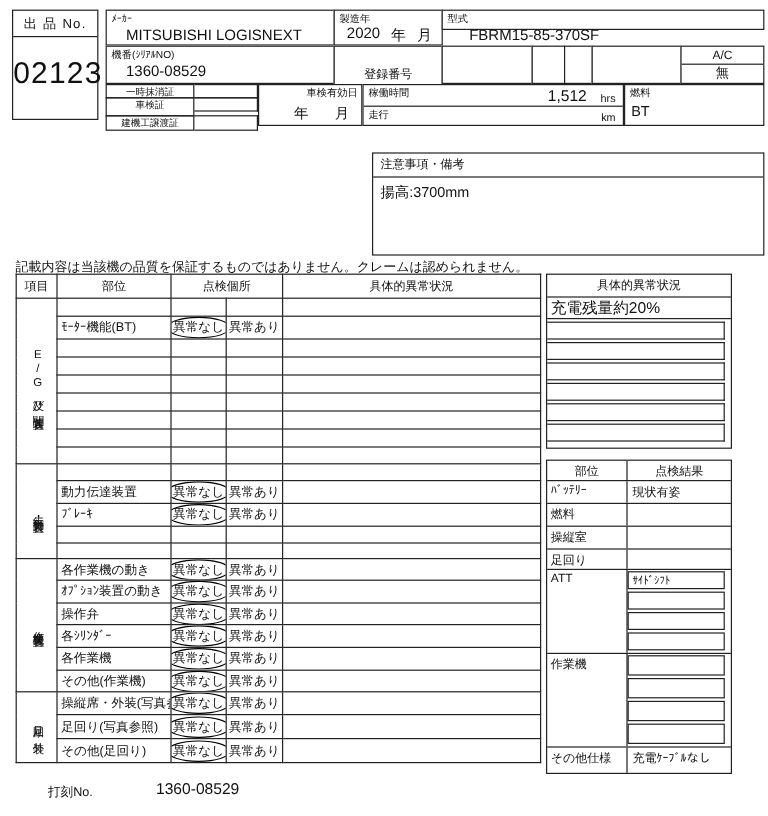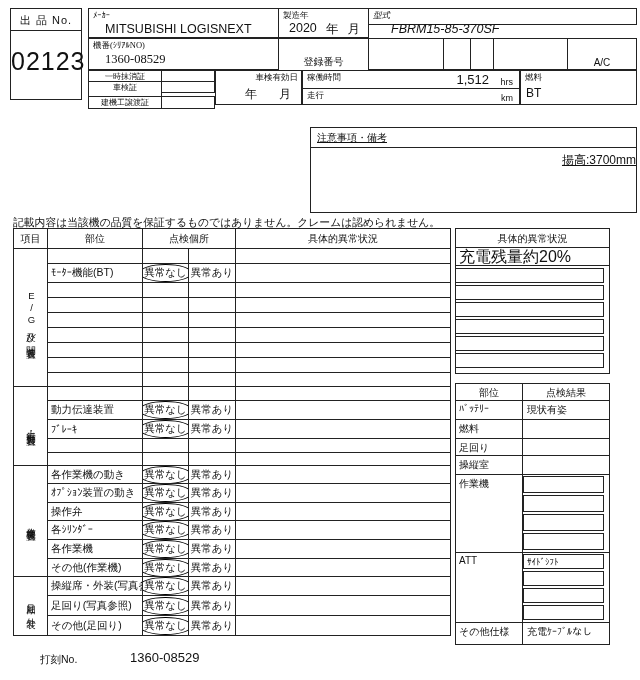--- a/index.html
+++ b/index.html
@@ -17,57 +17,57 @@
   
   .lot-box { position:absolute; left:10px; top:8px; width:72px; height:92px; border:1px solid #222; }
   .lot-label { height:22px; border-bottom:1px solid #222; text-align:center; font-size:11px; line-height:22px; letter-spacing:1px; }
   .lot-number { text-align:center; font-size:25px; letter-spacing:1px; margin-top:16px; }
 
   
   .maker-val,.serial-val { padding:1px 0 0 16px; }
   .mfg-val { display:flex; justify-content:space-between; padding:0 8px 0 10px; font-size:12.5px; }
   .model-val { padding:1px 0 0 22px; }
   .reg-cell { display:flex; align-items:center; justify-content:center; font-size:10px; }
-  .ac-top { height:15px; border-bottom:1px solid #222; text-align:center; font-size:10px; line-height:15px;margin-top:16px; }
+  .ac-top { height:15px; border-bottom:1px solid #222; text-align:center; font-size:10px; line-height:15px; }
   .ac-bot { text-align:center; font-size:11px; line-height:15px; }
   .cert-row { position:absolute; display:flex; }
   .cert-lab { width:74px; border:1px solid #222; font-size:8px; text-align:center; overflow:hidden; white-space:nowrap; }
   .cert-empty { width:53px; border:1px solid #222; border-left:none; }
   .shaken-val { display:flex; justify-content:flex-end; gap:22px; padding:3px 10px 0 0; font-size:12px; }
   .hrow { position:relative; height:17px; }
   .hrow + .hrow { border-top:1px solid #222; height:16px; }
   .hrow .lbl { position:absolute; left:0; top:0; }
   .big-num { position:absolute; right:30px; top:1px; font-size:13px; }
   .unit { position:absolute; right:6px; bottom:1px; font-size:9px; }
   .fuel-val { padding:3px 0 0 5px; font-size:12px; }
 
   .meter-note { position:absolute; left:0; right:0; top:109px; text-align:center; font-size:10.8px; white-space:nowrap; }
 
-  .remarks { position:absolute; left:310px; top:127px; width:327px; height:86px; border:1px solid #222;text-decoration:underline; }
+  .remarks { position:absolute; left:310px; top:127px; width:327px; height:86px; border:1px solid #222; }
   .remarks-title { height:20px; border-bottom:1px solid #222; font-size:10px; line-height:20px; padding-left:6px; }
-  .remarks-content { font-size:12px; padding:4px 0 0 6px;text-align:right; }
+  .remarks-content { font-size:12px; padding:4px 0 0 6px; }
 
   .disclaimer { position:absolute; left:13px; top:216px; font-size:10.8px; white-space:nowrap; }
 
   
   #main-table { position:absolute; left:13px; top:228px; width:437px; border-collapse:collapse; table-layout:fixed; }
   #main-table td { border:1px solid #222; font-size:10.5px; overflow:hidden; white-space:nowrap; }
   #main-table td.hd { text-align:center; font-size:10px; height:20px; }
   .vtext { writing-mode:vertical-rl; text-orientation:upright; font-size:9.5px; letter-spacing:1px; display:inline-block; }
   td.vert { text-align:center; vertical-align:middle; }
   td.part { padding-left:3px; }
   td.part.small { font-size:8.5px; }
   td.chk { text-align:center; font-size:10px; }
   .circ { position:relative; display:inline-block; }
   .circ::after { content:""; position:absolute; left:-5px; right:-5px; top:-2px; bottom:-2px; border:1.4px solid #000; border-radius:50%; }
 
   
   #abn { position:absolute; left:455px; top:228px; width:155px; height:146px; border:1px solid #222; }
   #abn .h { height:19px; border-bottom:1px solid #222; text-align:center; font-size:10px; line-height:19px; }
-  #abn .r0 { height:18px; border-bottom:1px solid #222; font-size:16px; line-height:17px; padding-left:3px; }
+  #abn .r0 { height:18px; border-bottom:1px solid #222; font-size:13px; line-height:17px; padding-left:3px; }
   #abn .rb { height:15px; border:1px solid #222; border-left:none; margin:2px 5px 0 0; }
 
   
   #res { position:absolute; left:455px; top:383px; width:155px; border:1px solid #222; }
   .rt-row { display:flex; border-bottom:1px solid #222; height:19px; }
   .rt-row.h17 { height:17px; }
   .rt-row.h21 { height:21px; border-bottom:none; }
   .rt-part { width:67px; border-right:1px solid #222; font-size:10px; padding:2px 0 0 3px; white-space:nowrap; overflow:hidden; }
   .rt-val { flex:1; font-size:10px; padding:2px 0 0 4px; white-space:nowrap; overflow:hidden; }
   .rt-head .rt-part,.rt-head .rt-val { text-align:center; font-size:10px; padding:2px 0 0 0; }
@@ -94,26 +94,26 @@
     <div class="val maker-val">MITSUBISHI LOGISNEXT</div>
   </div>
   <div class="cell" style="left:278px;top:8px;width:91px;height:30px;">
     <span class="lbl">製造年</span>
     <div class="mfg-val">
       <span>2020</span>
       <span>年</span>
       <span>月</span>
     </div>
   </div>
-  <div class="cell" style="left:368px;top:8px;width:269px;height:17px;font-style:italic;">
+  <div class="cell" style="left:368px;top:8px;width:269px;height:17px;">
     <span class="lbl">型式</span>
     <div class="val model-val">FBRM15-85-370SF</div>
   </div>
 
-  <div class="cell" style="left:88px;top:38px;width:191px;height:32px;font-family:Liberation Serif, serif;">
+  <div class="cell" style="left:88px;top:38px;width:191px;height:32px;">
     <span class="lbl">機番(ｼﾘｱﾙNO)</span>
     <div class="val serial-val">1360-08529</div>
   </div>
   <div class="cell reg-cell" style="left:278px;top:38px;width:91px;height:48px;">
     <span>登録番号</span>
   </div>
   <div class="cell" style="left:368px;top:38px;width:76px;height:32px;"></div>
   <div class="cell" style="left:443px;top:38px;width:28px;height:32px;"></div>
   <div class="cell" style="left:470px;top:38px;width:24px;height:32px;"></div>
   <div class="cell" style="left:493px;top:38px;width:75px;height:32px;"></div>
@@ -345,46 +345,46 @@
       <div class="rt-val">点検結果</div>
     </div>
     <div class="rt-row">
       <div class="rt-part">ﾊﾞｯﾃﾘｰ</div>
       <div class="rt-val">現状有姿</div>
     </div>
     <div class="rt-row">
       <div class="rt-part">燃料</div>
       <div class="rt-val"></div>
     </div>
+    <div class="rt-row">
+      <div class="rt-part">操縦室</div>
+      <div class="rt-val"></div>
+    </div>
     <div class="rt-row h17">
       <div class="rt-part">足回り</div>
       <div class="rt-val"></div>
     </div>
-    <div class="rt-row">
-      <div class="rt-part">操縦室</div>
-      <div class="rt-val"></div>
+    <div class="rt-group">
+      <div class="rt-part">ATT</div>
+      <div class="rt-boxes">
+        <div class="rt-box">ｻｲﾄﾞｼﾌﾄ</div>
+        <div class="rt-box"></div>
+        <div class="rt-box"></div>
+        <div class="rt-box"></div>
+      </div>
     </div>
     <div class="rt-group">
       <div class="rt-part">作業機</div>
       <div class="rt-boxes">
         <div class="rt-box tall"></div>
         <div class="rt-box tall"></div>
         <div class="rt-box tall"></div>
         <div class="rt-box tall"></div>
       </div>
     </div>
-    <div class="rt-group">
-      <div class="rt-part">ATT</div>
-      <div class="rt-boxes">
-        <div class="rt-box">ｻｲﾄﾞｼﾌﾄ</div>
-        <div class="rt-box"></div>
-        <div class="rt-box"></div>
-        <div class="rt-box"></div>
-      </div>
-    </div>
     <div class="rt-row h21">
       <div class="rt-part">その他仕様</div>
       <div class="rt-val">充電ｹｰﾌﾞﾙなし</div>
     </div>
   </div>
 
   <div class="stamp-label">打刻No.</div>
   <div class="stamp-value">1360-08529</div>
 
 </div>

